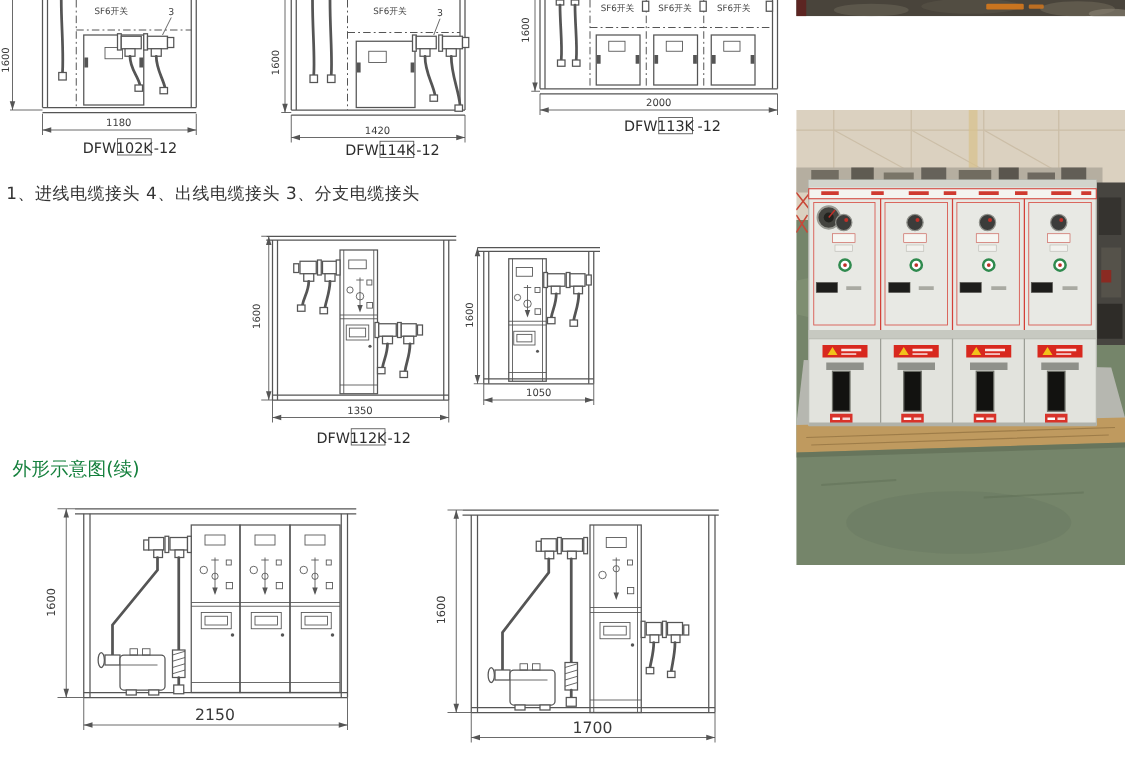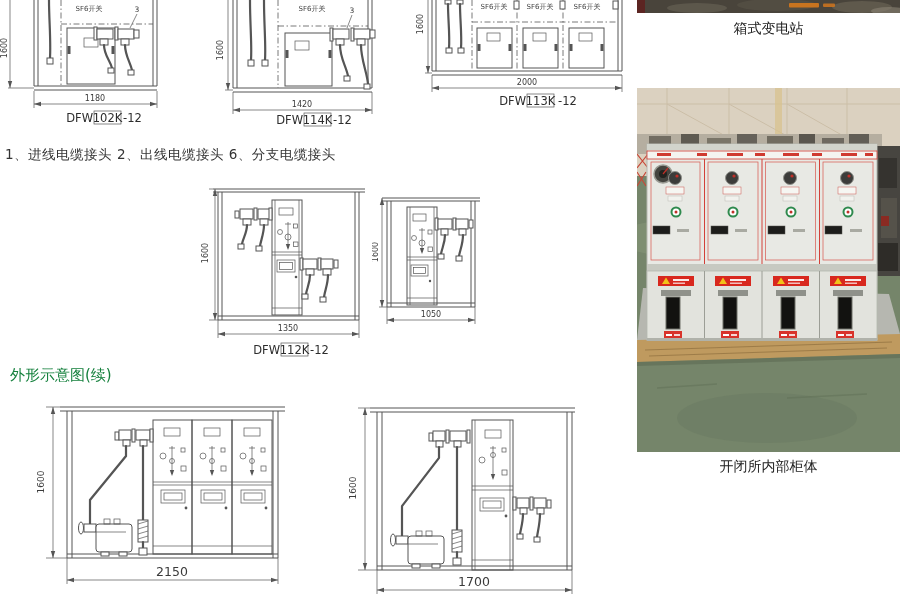--- a/index.html
+++ b/index.html
@@ -177,21 +177,21 @@
       <text class="tdim" x="122" y="85" text-anchor="middle">2000</text>
     </g>
     <g>
       <text class="tcap" x="121" y="105" text-anchor="end">DFW</text>
       <rect class="st" x="122" y="94" width="27" height="13"></rect>
       <text class="tcap" x="135.5" y="105" text-anchor="middle">113K</text>
       <text class="tcap" x="153" y="105">-12</text>
     </g>
   </svg>
 
-  <div class="abs note">1、进线电缆接头   2、出线电缆接头   6、分支电缆接头</div>
+  <div class="abs note">1、进线电缆接头   4、出线电缆接头   3、分支电缆接头</div>
 
   <svg class="abs" style="left:195px;top:180px" width="185" height="200" viewBox="0 0 185 200">
     <g>
       <path class="s" d="M18,9H170 M18,12H170"></path>
       <path class="s" d="M23,12V140 M27,12V140 M160,12V140 M164,12V140"></path>
       <path class="s" d="M23,136H164 M23,140H164"></path>
     </g>
     <g>
       <rect class="s" x="77" y="20" width="30" height="115"></rect>
       <path class="st" d="M80,20V135 M104,20V135 M77,72H107 M77,75H107 M77,128H107"></path>
@@ -469,21 +469,20 @@
     <rect x="0" y="0" width="8" height="13" fill="#5c2522"></rect>
     <ellipse cx="60" cy="8" rx="30" ry="5" fill="#625c50" opacity=".8"></ellipse>
     <ellipse cx="140" cy="5" rx="40" ry="6" fill="#575146" opacity=".7"></ellipse>
     <ellipse cx="225" cy="7" rx="30" ry="6" fill="#6e6758" opacity=".6"></ellipse>
     <ellipse cx="252" cy="11" rx="18" ry="4" fill="#8a8374" opacity=".6"></ellipse>
     <g>
       <rect x="152" y="3" width="30" height="4.5" rx="1" fill="#d0761e" opacity=".95"></rect>
       <rect x="186" y="3.5" width="12" height="3.5" rx="1" fill="#d0761e" opacity=".85"></rect>
     </g>
   </svg>
-  <div class="abs photocap" style="left:637px;top:20px">箱式变电站</div>
 
   <svg class="abs" style="left:637px;top:88px" width="263" height="364" viewBox="0 0 263 364">
     <rect x="0" y="0" width="263" height="98" fill="#dbd1c0"></rect>
     <g stroke="#c9bba3" stroke-width="1" opacity=".85">
       <path d="M0,16H263 M30,0V58 M92,0V55 M150,0V52 M210,0V55" fill="none"></path>
       <path d="M30,16L92,50 M92,16L150,48 M150,16L210,50" fill="none"></path>
     </g>
     <rect x="138" y="0" width="7" height="56" fill="#d8c28c" opacity=".7"></rect>
     <rect x="0" y="46" width="245" height="20" fill="#b5aea0"></rect>
     <g>
@@ -629,15 +628,14 @@
           <rect x="196" y="202" width="30" height="6" fill="#8f918a"></rect>
           <rect x="201" y="209" width="14" height="32" fill="#121210" stroke="#6e7068"></rect>
           <rect x="199" y="243" width="18" height="8" fill="#d8332a"></rect>
           <rect x="201" y="246" width="6" height="2" fill="#fff"></rect>
             <rect x="209" y="246" width="6" height="2" fill="#fff" opacity=".8"></rect>
         </g>
       </g>
       <rect x="10" y="250" width="230" height="3" fill="#b0b2aa"></rect>
     </g>
   </svg>
-  <div class="abs photocap" style="left:637px;top:458px">开闭所内部柜体</div>
 
 </div>
 
 </body></html>

